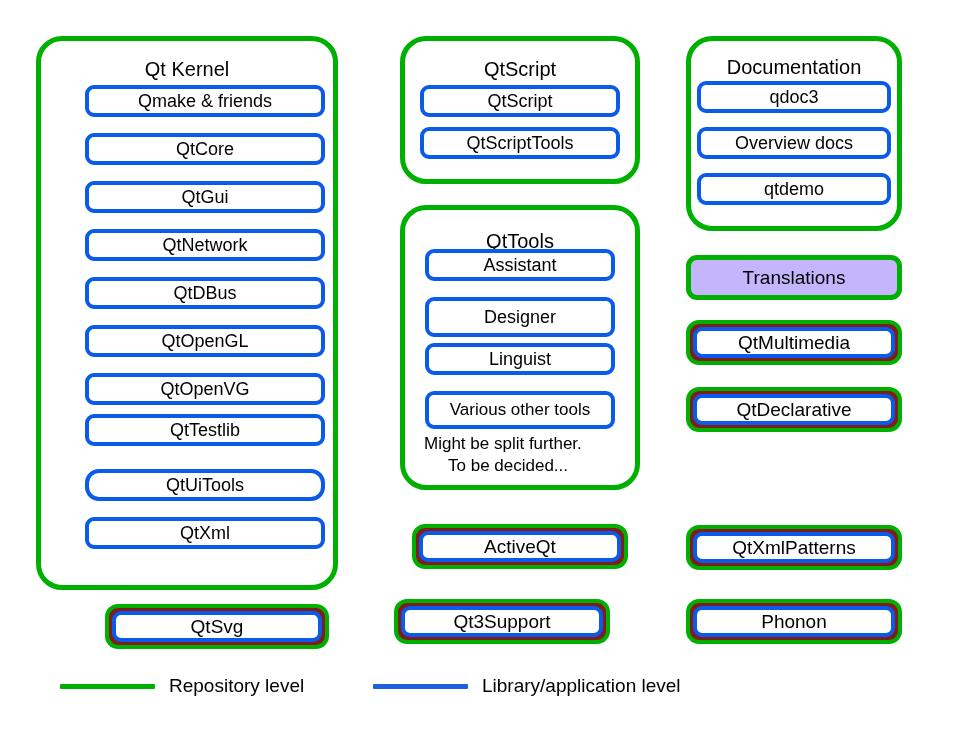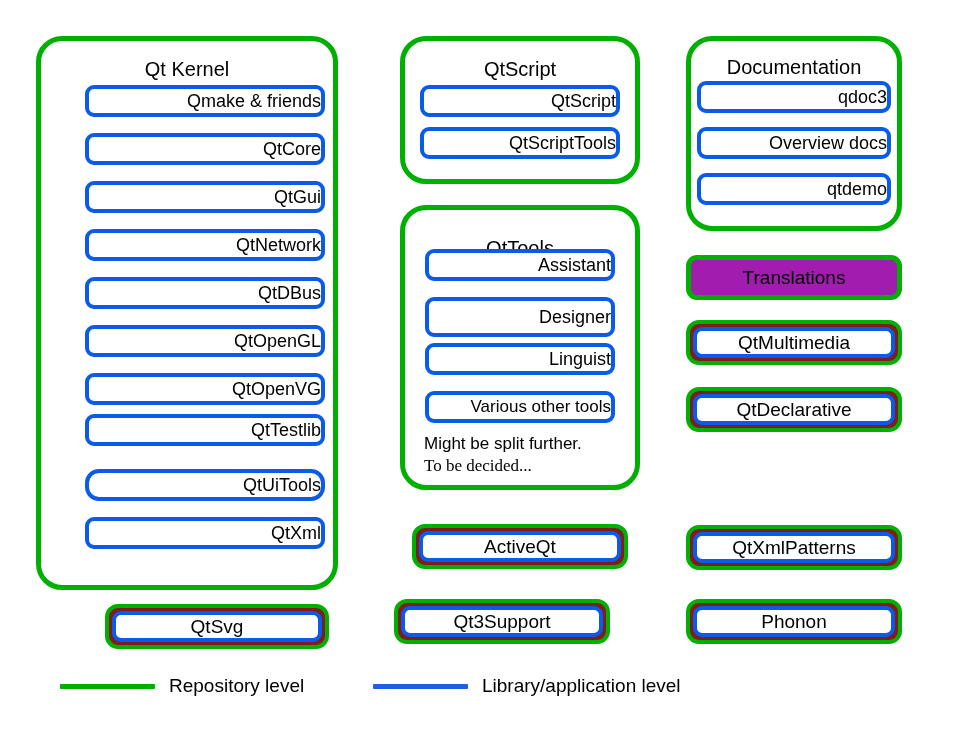--- a/index.html
+++ b/index.html
@@ -41,21 +41,21 @@
 
   
   .lib-box {
     position: absolute;
     box-sizing: border-box;
     border: 4px solid #0a5ce8;
     border-radius: 9px;
     background: #ffffff;
     display: flex;
     align-items: center;
-    justify-content: flex-end;
+    justify-content: center;
   }
   .lib-box span {
     font-size: 18px;
     line-height: 20px;
     white-space: nowrap;
     color: #000000;
   }
   .lib-box.tight span {
     font-size: 17px;
   }
@@ -86,21 +86,21 @@
     white-space: nowrap;
     color: #000000;
   }
 
   
   .green-box {
     position: absolute;
     box-sizing: border-box;
     border: 5px solid #00b000;
     border-radius: 11px;
-    background: #a21caf;
+    background: #c4b5fd;
     display: flex;
     align-items: center;
     justify-content: center;
   }
   .green-box span {
     font-size: 19px;
     line-height: 21px;
     white-space: nowrap;
     color: #000000;
   }
@@ -186,38 +186,38 @@
   </div>
 
   <div class="lib-box" style="left:420px; top:85px; width:200px; height:32px;">
     <span>QtScript</span>
   </div>
   <div class="lib-box" style="left:420px; top:127px; width:200px; height:32px;">
     <span>QtScriptTools</span>
   </div>
 
   <div class="repo-group" style="left:400px; top:205px; width:240px; height:285px;">
-    <div class="group-title" style="top:26px;">QtTools</div>
+    <div class="group-title" style="top:19px;">QtTools</div>
   </div>
 
   <div class="lib-box" style="left:425px; top:249px; width:190px; height:32px;">
     <span>Assistant</span>
   </div>
   <div class="lib-box" style="left:425px; top:297px; width:190px; height:40px;">
     <span>Designer</span>
   </div>
   <div class="lib-box" style="left:425px; top:343px; width:190px; height:32px;">
     <span>Linguist</span>
   </div>
-  <div class="lib-box tight" style="left:425px; top:391px; width:190px; height:32px;">
+  <div class="lib-box tight" style="left:425px; top:391px; width:190px; height:38px;">
     <span>Various other tools</span>
   </div>
 
   <div class="note" style="left:424px; top:433px;">Might be split further.</div>
-  <div class="note" style="left:424px; top:455px;font-family:Liberation Serif, serif;">To be decided...</div>
+  <div class="note" style="left:448px; top:455px;">To be decided...</div>
 
   <div class="combo-box" style="left:412px; top:524px; width:216px; height:45px;">
     <div class="combo-inner">
       <span>ActiveQt</span>
     </div>
   </div>
 
   <div class="combo-box" style="left:394px; top:599px; width:216px; height:45px;">
     <div class="combo-inner">
       <span>Qt3Support</span>

